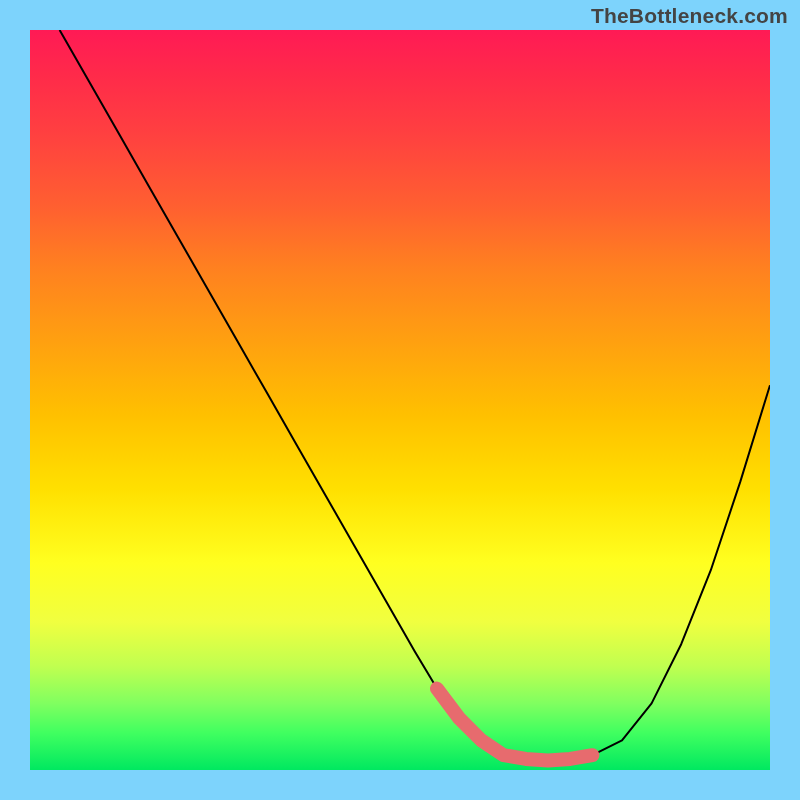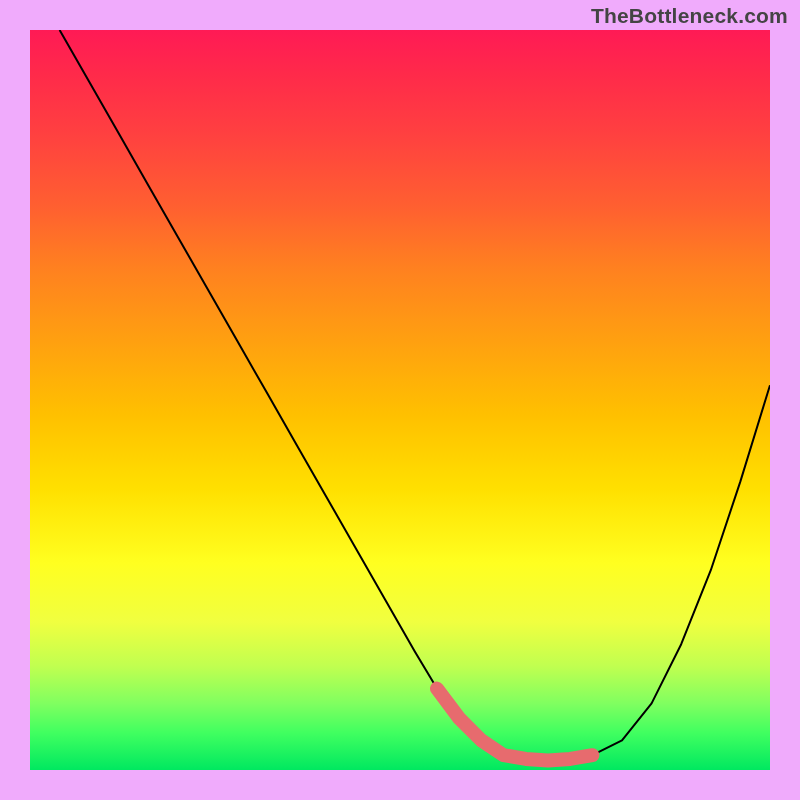--- a/index.html
+++ b/index.html
@@ -8,21 +8,21 @@
     width: 800px;
     height: 800px;
     background: #000;
     overflow: hidden;
     font-family: Arial, Helvetica, sans-serif;
   }
   .frame {
     position: relative;
     width: 800px;
     height: 800px;
-    background: #f0abfc;
+    background: #7dd3fc;
   }
   .watermark {
     position: absolute;
     top: 4px;
     right: 12px;
     color: #444;
     font-size: 21px;
     font-weight: 600;
     letter-spacing: 0.2px;
     z-index: 10;

